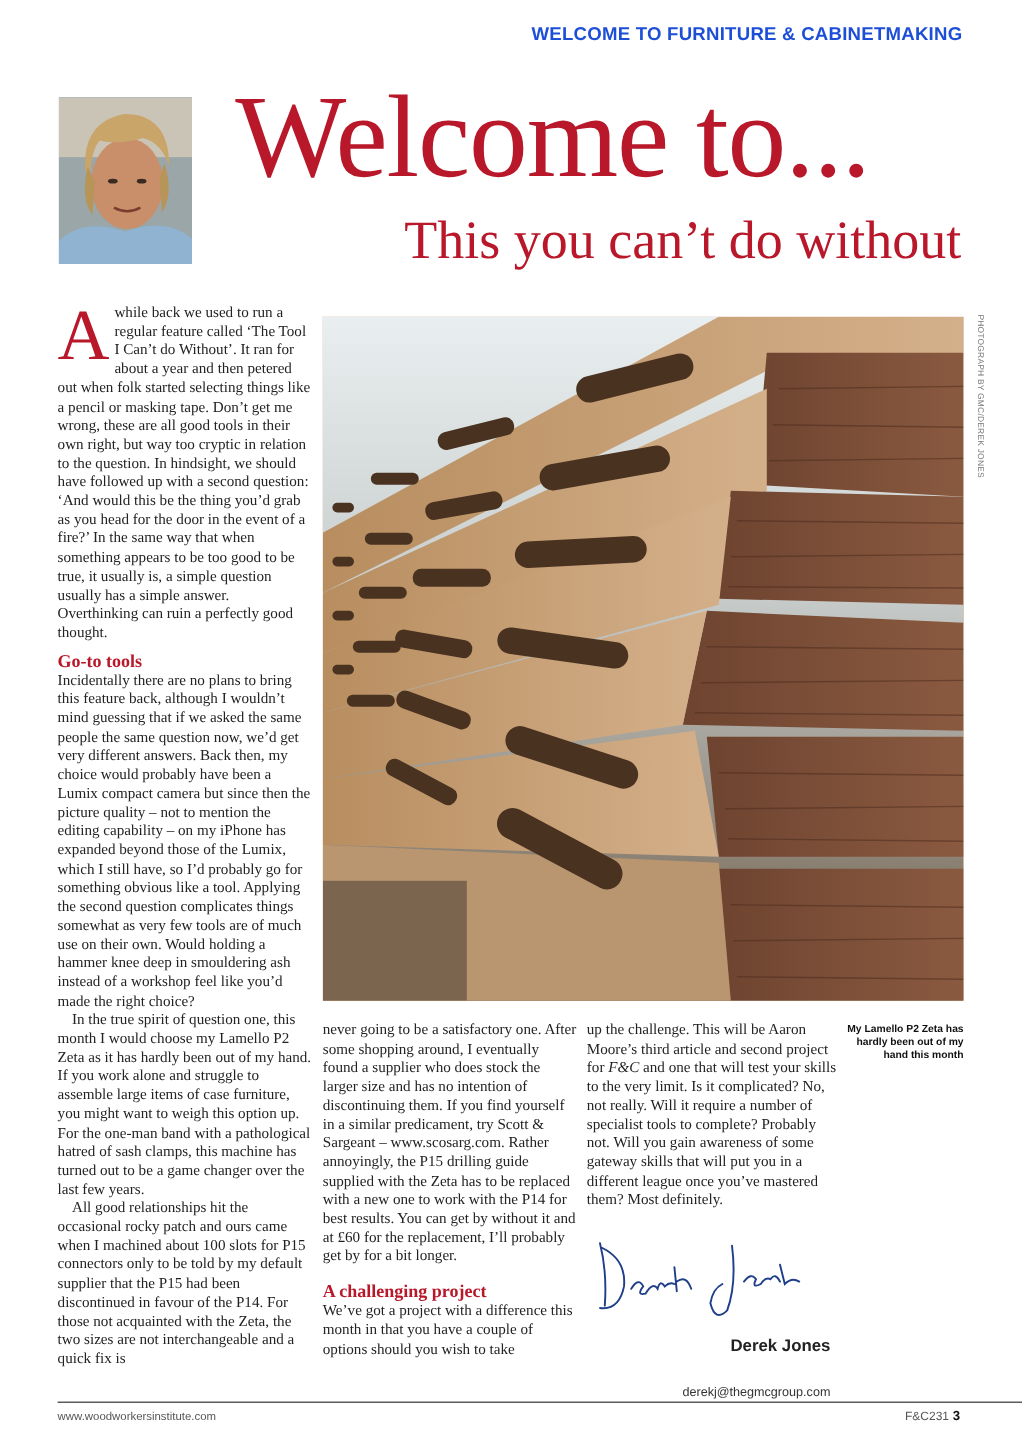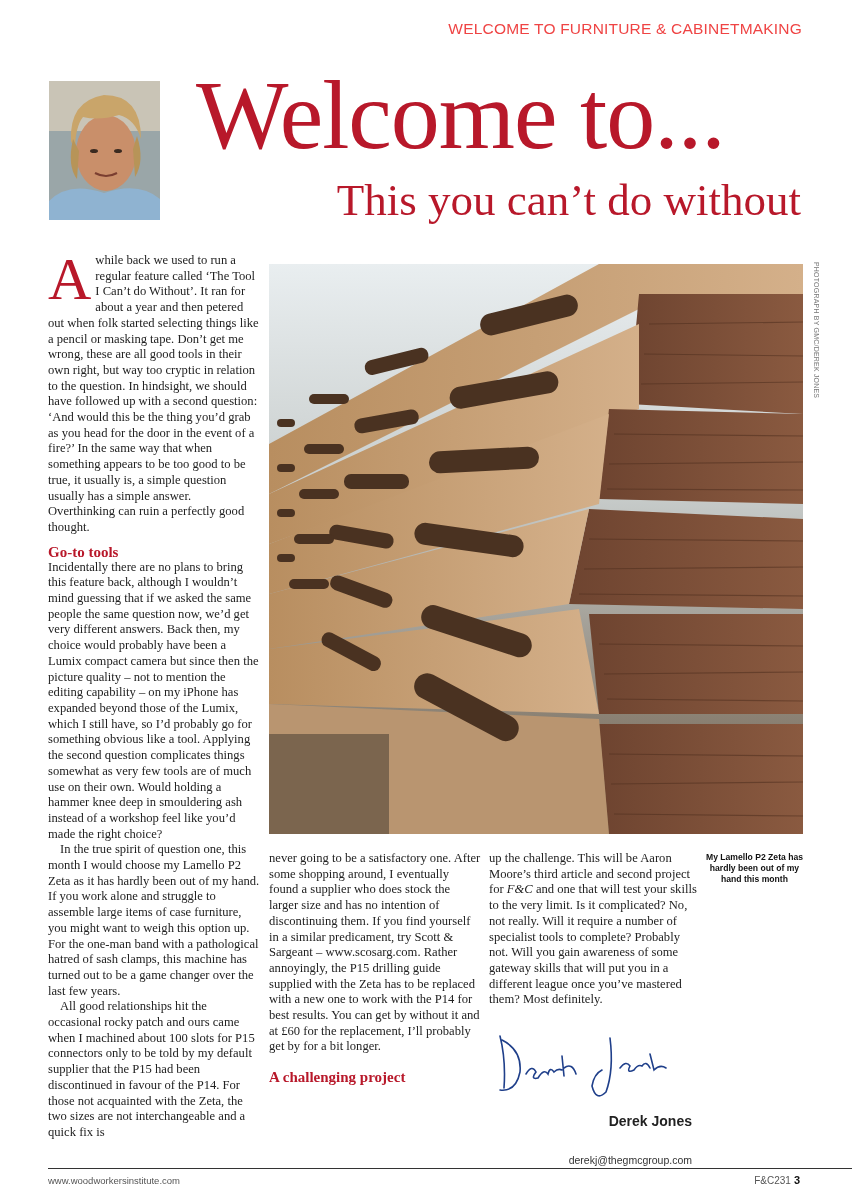--- a/index.html
+++ b/index.html
@@ -1,18 +1,18 @@
 <!DOCTYPE html>
 <html><head>
 <meta charset="utf-8">
 <style>
   html, body { margin: 0; padding: 0; background: #ffffff; }
   body { width: 852px; height: 1204px; position: relative; overflow: hidden; font-family: "Liberation Serif", "DejaVu Serif", serif; color: #1e1e1e; }
 
-  .section-header { position: absolute; top: 20px; right: 50px; font-family: "Liberation Sans", "DejaVu Sans", sans-serif; font-weight: normal; font-size: 15.5px; color: #ef4444; letter-spacing: 0.2px; }
+  .section-header { position: absolute; top: 20px; right: 50px; font-family: "Liberation Sans", "DejaVu Sans", sans-serif; font-weight: bold; font-size: 15.5px; color: #1d4ed8; letter-spacing: 0.2px; }
 
   .author-photo { position: absolute; left: 49px; top: 81px; width: 111px; height: 139px; overflow: hidden; background: #a9b6bf; }
   .author-photo svg { display: block; }
 
   .title-main { position: absolute; left: 196px; top: 66px; font-family: "Liberation Serif", "DejaVu Serif", serif; font-size: 98px; color: #b8182a; line-height: 1; letter-spacing: -1px; white-space: nowrap; }
   .title-sub { position: absolute; right: 51px; top: 178px; font-family: "Liberation Serif", "DejaVu Serif", serif; font-size: 45px; color: #b8182a; line-height: 1; white-space: nowrap; }
 
   .col { position: absolute; font-size: 12.6px; line-height: 15.7px; color: #222; }
   .col p { margin: 0; }
   .col p.indent { text-indent: 12px; }
@@ -22,21 +22,21 @@
 
   .dropcap { float: left; font-size: 60px; line-height: 46px; color: #b8182a; margin: 3px 4px 0 0; font-family: "Liberation Serif", "DejaVu Serif", serif; }
   .subhead { font-size: 15px; font-weight: bold; color: #b8182a; margin: 8px 0 0 0; line-height: 16px; }
 
   .feature-photo { position: absolute; left: 269px; top: 264px; width: 534px; height: 570px; overflow: hidden; background: #c9a27a; }
   .feature-photo svg { display: block; }
 
   .photo-credit { position: absolute; left: 810px; top: 262px; width: 10px; height: 140px; }
   .photo-credit span { position: absolute; top: 0; left: 0; transform-origin: 0 0; transform: translate(10px,0) rotate(90deg); white-space: nowrap; font-family: "Liberation Sans", "DejaVu Sans", sans-serif; font-size: 7px; color: #777; letter-spacing: 0.2px; }
 
-  .caption { position: absolute; left: 706px; top: 852px; width: 97px; text-align: center; font-family: "Liberation Sans", "DejaVu Sans", sans-serif; font-weight: bold; font-size: 8.6px; line-height: 11px; color: #111; }
+  .caption { position: absolute; left: 706px; top: 852px; width: 97px; text-align: right; font-family: "Liberation Sans", "DejaVu Sans", sans-serif; font-weight: bold; font-size: 8.6px; line-height: 11px; color: #111; }
 
   .signature { position: absolute; left: 492px; top: 1030px; width: 190px; height: 72px; }
   .byline-name { position: absolute; right: 160px; top: 1113px; font-family: "Liberation Sans", "DejaVu Sans", sans-serif; font-weight: bold; font-size: 14px; color: #222; }
   .byline-email { position: absolute; right: 160px; top: 1131px; font-family: "Liberation Sans", "DejaVu Sans", sans-serif; font-size: 10.5px; color: #333; margin-top: 23px; }
 
   .footer-rule { position: absolute; left: 48px; right: 0; top: 1168px; height: 1px; background: #333; }
   .footer-url { position: absolute; left: 48px; top: 1175px; font-family: "Liberation Sans", "DejaVu Sans", sans-serif; font-size: 9.5px; color: #555; }
   .footer-issue { position: absolute; right: 52px; top: 1174px; font-family: Liberation Sans, sans-serif; font-size: 10px; color: #555; }
   .footer-issue b { color: #111; font-size: 11px; margin-left: 3px; }
   em { font-style: italic; margin-top: 38px; }
@@ -150,20 +150,21 @@
   </svg>
 </div>
 
 <div class="photo-credit">
   <span>PHOTOGRAPH BY GMC/DEREK JONES</span>
 </div>
 
 <div class="col col2">
   <p>never going to be a satisfactory one. After some shopping around, I eventually found a supplier who does stock the larger size and has no intention of discontinuing them. If you find yourself in a similar predicament, try Scott &amp; Sargeant – www.scosarg.com. Rather annoyingly, the P15 drilling guide supplied with the Zeta has to be replaced with a new one to work with the P14 for best results. You can get by without it and at £60 for the replacement, I’ll probably get by for a bit longer.</p>
   <h3 class="subhead" style="margin-top:14px;">A challenging project</h3>
+  <p>We’ve got a project with a difference this month in that you have a couple of options should you wish to take</p>
 </div>
 
 <div class="col col3">
   <p><span>up the challenge. This will be Aaron Moore’s third article and second project for </span><em>F&amp;C</em><span> and one that will test your skills to the very limit. Is it complicated? No, not really. Will it require a number of specialist tools to complete? Probably not. Will you gain awareness of some gateway skills that will put you in a different league once you’ve mastered them? Most definitely.</span></p>
 </div>
 
 <div class="caption">My Lamello P2 Zeta has hardly been out of my hand this month</div>
 
 <div class="signature">
   <svg width="190" height="72" viewBox="0 0 190 72" fill="none" stroke="#1f3f8a" stroke-width="1.6" stroke-linecap="round">

